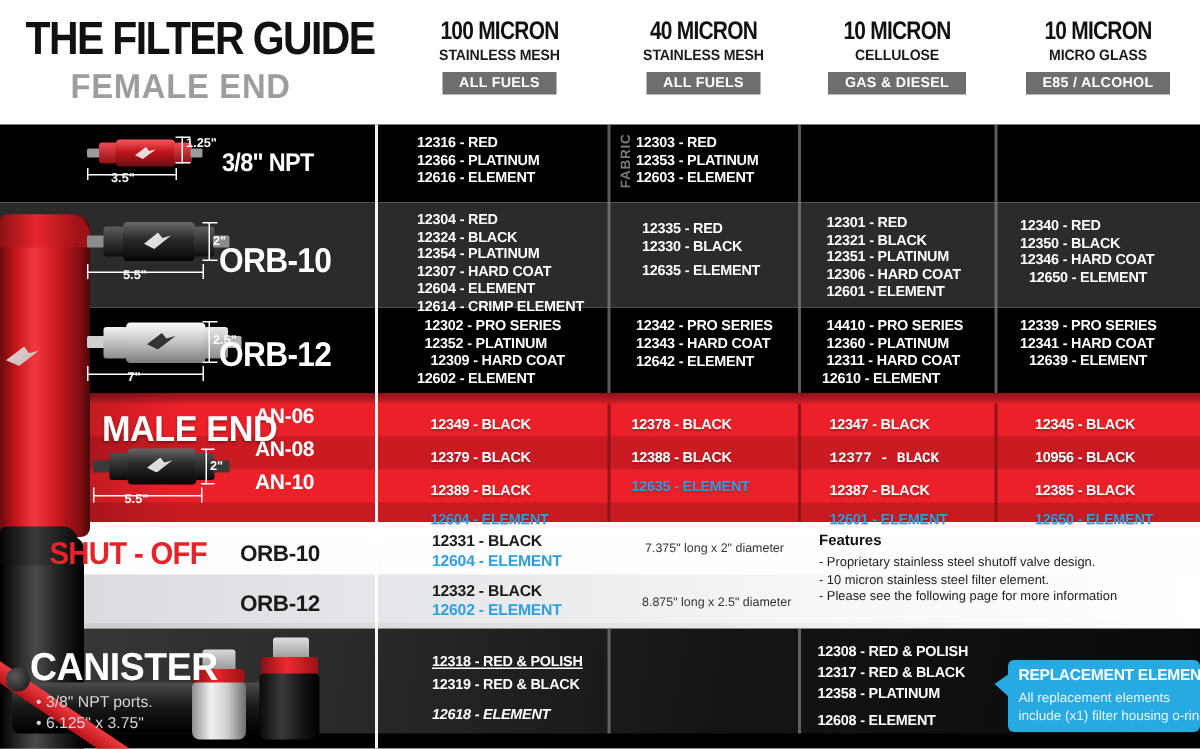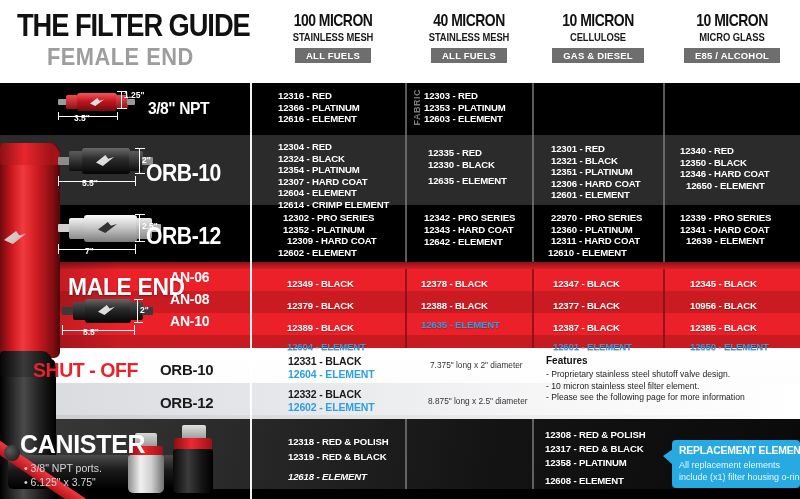--- a/index.html
+++ b/index.html
@@ -473,21 +473,21 @@
       <div class="ln">12352 - PLATINUM</div>
       <div class="ln" style="margin-left:4px;">12309 - HARD COAT</div>
       <div class="ln el" style="margin-left:-5px;">12602 - ELEMENT</div>
     </div>
     <div class="cell dark" style="left:424px; top:129px;">
       <div class="ln">12342 - PRO SERIES</div>
       <div class="ln">12343 - HARD COAT</div>
       <div class="ln el" style="margin-top:1px;">12642 - ELEMENT</div>
     </div>
     <div class="cell dark" style="left:551px; top:129px;">
-      <div class="ln">22970 - PRO SERIES</div>
+      <div class="ln">14410 - PRO SERIES</div>
       <div class="ln">12360 - PLATINUM</div>
       <div class="ln">12311 - HARD COAT</div>
       <div class="ln el" style="margin-left:-3px;">12610 - ELEMENT</div>
     </div>
     <div class="cell dark" style="left:680px; top:129px;">
       <div class="ln">12339 - PRO SERIES</div>
       <div class="ln">12341 - HARD COAT</div>
       <div class="ln el" style="margin-left:6px;">12639 - ELEMENT</div>
     </div>
 
@@ -497,21 +497,21 @@
       <div class="ln" style="line-height:22px;">12389 - BLACK</div>
       <div class="ln el" style="line-height:16px;">12604 - ELEMENT</div>
     </div>
     <div class="cell onred" style="left:421px; top:190px;">
       <div class="ln" style="line-height:22px;">12378 - BLACK</div>
       <div class="ln" style="line-height:22px;">12388 - BLACK</div>
       <div class="ln el" style="line-height:16px;">12635 - ELEMENT</div>
     </div>
     <div class="cell onred" style="left:553px; top:190px;">
       <div class="ln" style="line-height:22px;">12347 - BLACK</div>
-      <div class="ln" style="line-height:22px;">12377 - BLACK</div>
+      <div class="ln" style="line-height:22px;font-family:Liberation Mono, monospace;">12377 - BLACK</div>
       <div class="ln" style="line-height:22px;">12387 - BLACK</div>
       <div class="ln el" style="line-height:16px;">12601 - ELEMENT</div>
     </div>
     <div class="cell onred" style="left:690px; top:190px;">
       <div class="ln" style="line-height:22px;">12345 - BLACK</div>
       <div class="ln" style="line-height:22px;">10956 - BLACK</div>
       <div class="ln" style="line-height:22px;">12385 - BLACK</div>
       <div class="ln el" style="line-height:16px;">12650 - ELEMENT</div>
     </div>
 
@@ -527,21 +527,21 @@
     <span class="dim-note" style="left:428px; top:313px;">8.875" long x 2.5" diameter</span>
 
     <span class="features-h" style="left:546px; top:272px;">Features</span>
     <div class="features-l" style="left:546px; top:286px;">
       <div>- Proprietary stainless steel shutoff valve design.</div>
       <div>- 10 micron stainless steel filter element.</div>
       <div>- Please see the following page for more information</div>
     </div>
 
     <div class="cell dark" style="left:288px; top:351px;">
-      <div class="ln" style="line-height:15px;">12318 - RED &amp; POLISH</div>
+      <div class="ln" style="line-height:15px;text-decoration:underline;">12318 - RED &amp; POLISH</div>
       <div class="ln" style="line-height:15px;">12319 - RED &amp; BLACK</div>
       <div class="ln el" style="line-height:15px; margin-top:5px;font-style:italic;">12618 - ELEMENT</div>
     </div>
     <div class="cell dark" style="left:545px; top:345px;">
       <div class="ln" style="line-height:14px;">12308 - RED &amp; POLISH</div>
       <div class="ln" style="line-height:14px;">12317 - RED &amp; BLACK</div>
       <div class="ln" style="line-height:14px;">12358 - PLATINUM</div>
       <div class="ln el" style="line-height:14px; margin-top:4px;">12608 - ELEMENT</div>
     </div>
   </div>

